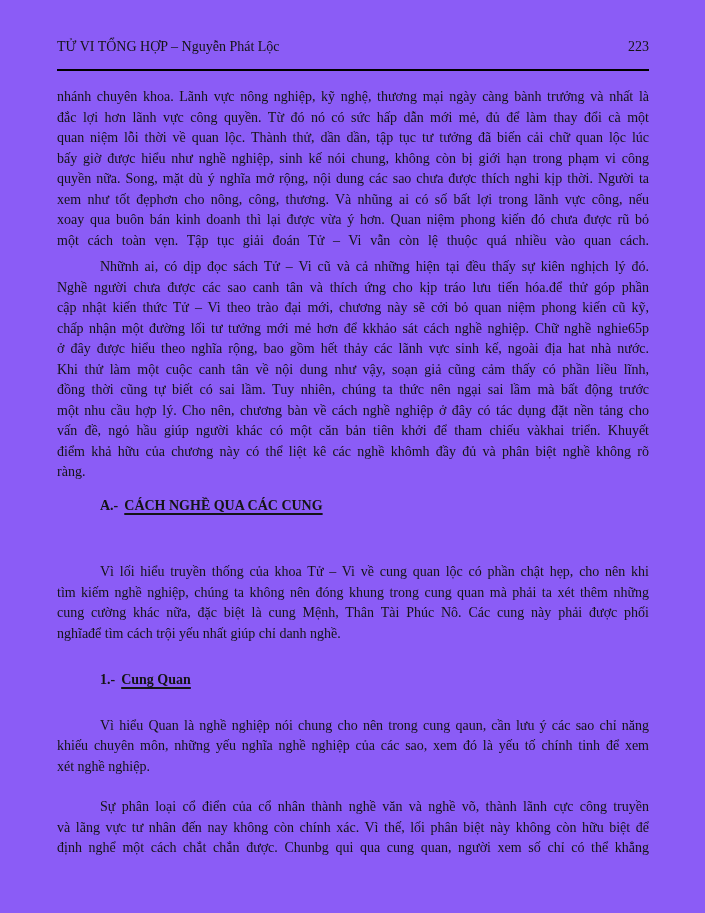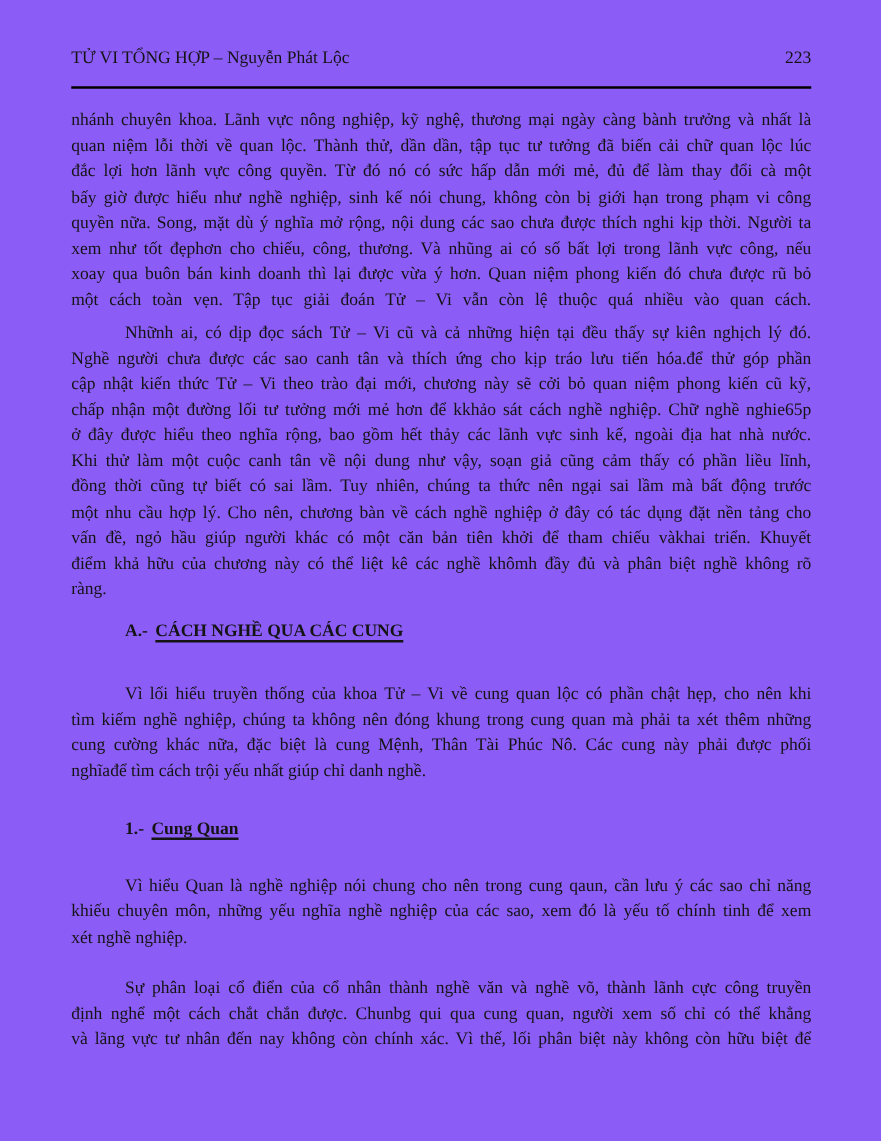--- a/index.html
+++ b/index.html
@@ -57,44 +57,44 @@
     margin-right: 6px;
   }
   .heading .heading-title {
     text-decoration: underline;
     text-decoration-thickness: 2px;
     text-underline-offset: 3px;
   }
   #para-1 { margin-top: 16px; }
   #para-2 { margin-top: 6px; }
   #heading-a { margin-top: 13px; }
-  #para-3 { margin-top: 30px; }
+  #para-3 { margin-top: 46px; }
   #heading-1 { margin-top: 26px; }
   #para-4 { margin-top: 25px; }
   #para-5 { margin-top: 20px; }
 </style>
 </head>
 <body>
 
 <div class="page">
 
   <div class="running-header">
     <span>TỬ VI TỔNG HỢP – Nguyễn Phát Lộc</span>
     <span>223</span>
   </div>
 
   <div class="header-rule"></div>
 
   <div class="para cont" id="para-1">
       <div class="line">nhánh chuyên khoa. Lãnh vực nông nghiệp, kỹ nghệ, thương mại ngày càng bành trưởng và nhất là</div>
+      <div class="line">đắc lợi hơn lãnh vực công quyền. Từ đó nó có sức hấp dẫn mới mẻ, đủ để làm thay đổi cà một</div>
       <div class="line">quan niệm lỗi thời về quan lộc. Thành thử, dần dần, tập tục tư tưởng đã biến cải chữ quan lộc lúc</div>
-      <div class="line">đắc lợi hơn lãnh vực công quyền. Từ đó nó có sức hấp dẫn mới mẻ, đủ để làm thay đổi cà một</div>
       <div class="line">bấy giờ được hiểu như nghề nghiệp, sinh kế nói chung, không còn bị giới hạn trong phạm vi công</div>
       <div class="line">quyền nữa. Song, mặt dù ý nghĩa mở rộng, nội dung các sao chưa được thích nghi kịp thời. Người ta</div>
-      <div class="line">xem như tốt đẹphơn cho chiếu, công, thương. Và nhũng ai có số bất lợi trong lãnh vực công, nếu</div>
+      <div class="line">xem như tốt đẹphơn cho nông, công, thương. Và nhũng ai có số bất lợi trong lãnh vực công, nếu</div>
       <div class="line">xoay qua buôn bán kinh doanh thì lại được vừa ý hơn. Quan niệm phong kiến đó chưa được rũ bỏ</div>
       <div class="line">một cách toàn vẹn. Tập tục giải đoán Tử – Vi vẫn còn lệ thuộc quá nhiều vào quan cách.</div>
     </div>
 
   <div class="para indent" id="para-2">
       <div class="line">Nhữnh ai, có dịp đọc sách Tử – Vi cũ và cả những hiện tại đều thấy sự kiên nghịch lý đó.</div>
       <div class="line">Nghề người chưa được các sao canh tân và thích ứng cho kịp tráo lưu tiến hóa.để thử góp phần</div>
       <div class="line">cập nhật kiến thức Tử – Vi theo trào đại mới, chương này sẽ cởi bỏ quan niệm phong kiến cũ kỹ,</div>
       <div class="line">chấp nhận một đường lối tư tưởng mới mẻ hơn để kkhảo sát cách nghề nghiệp. Chữ nghề nghie65p</div>
       <div class="line">ở đây được hiểu theo nghĩa rộng, bao gồm hết thảy các lãnh vực sinh kế, ngoài địa hat nhà nước.</div>
@@ -122,17 +122,17 @@
   </div>
 
   <div class="para indent" id="para-4">
       <div class="line">Vì hiểu Quan là nghề nghiệp nói chung cho nên trong cung qaun, cần lưu ý các sao chỉ năng</div>
       <div class="line">khiếu chuyên môn, những yếu nghĩa nghề nghiệp của các sao, xem đó là yếu tố chính tinh để xem</div>
       <div class="line">xét nghề nghiệp.</div>
     </div>
 
   <div class="para indent cont" id="para-5">
       <div class="line">Sự phân loại cổ điển của cổ nhân thành nghề văn và nghề võ, thành lãnh cực công truyền</div>
+      <div class="line">và lãng vực tư nhân đến nay không còn chính xác. Vì thế, lối phân biệt này không còn hữu biệt để</div>
       <div class="line">định nghể một cách chắt chắn được. Chunbg qui qua cung quan, người xem số chỉ có thể khẳng</div>
-      <div class="line">và lãng vực tư nhân đến nay không còn chính xác. Vì thế, lối phân biệt này không còn hữu biệt để</div>
     </div>
 
 </div>
 
 </body></html>

